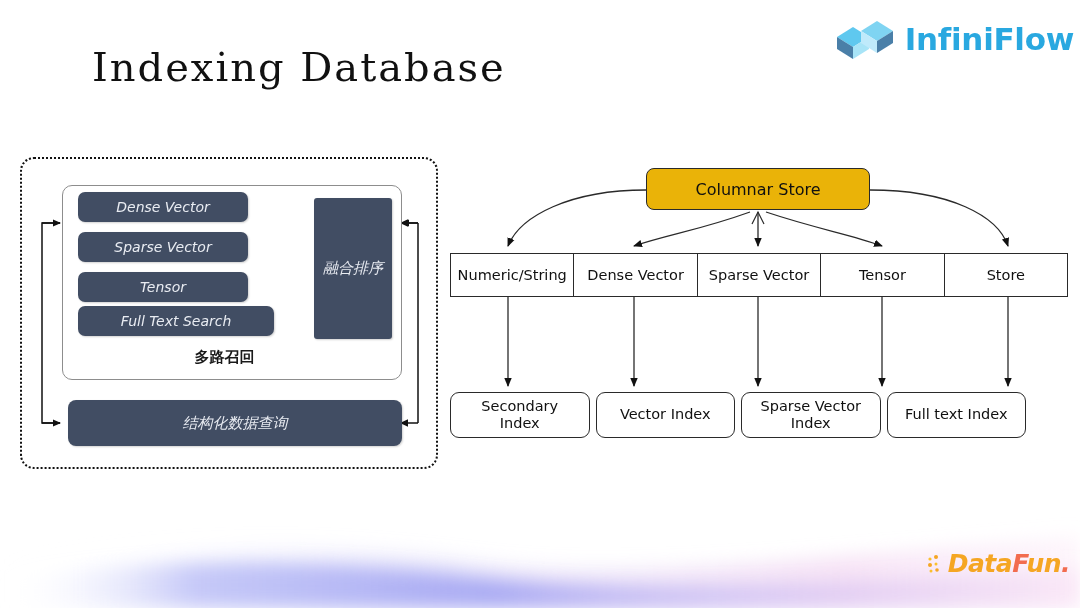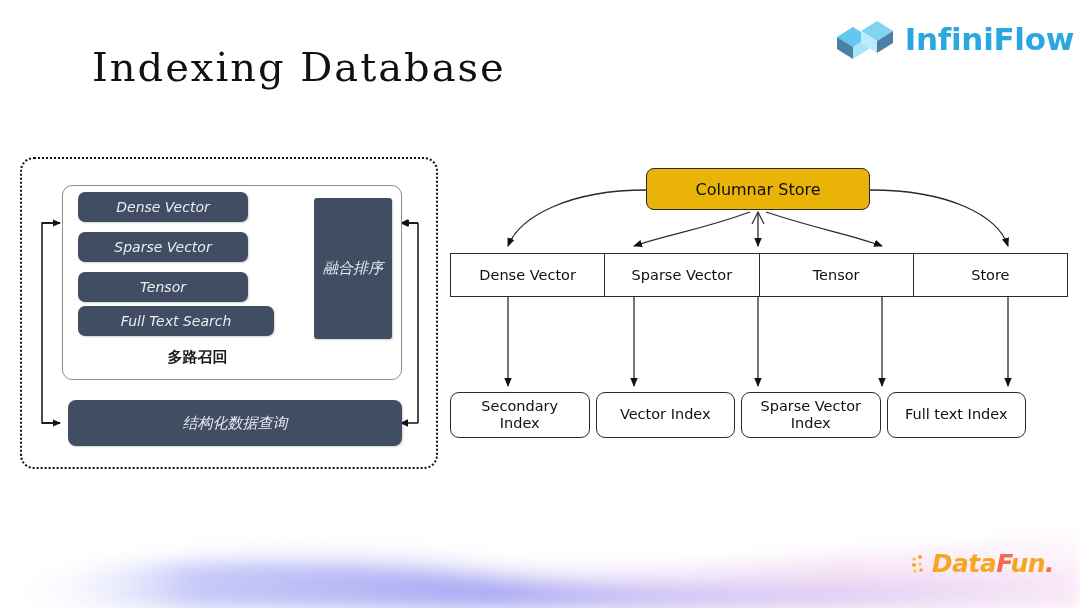--- a/index.html
+++ b/index.html
@@ -48,21 +48,21 @@
     font-family: "DejaVu Sans", "Liberation Sans", sans-serif;
     font-size: 31px;
     font-weight: bold;
     color: #29a8e0;
     letter-spacing: -0.3px;
   }
 
   
   #datafun-logo {
     position: absolute;
-    right: 26px; bottom: 30px;
+    right: 10px; bottom: 30px;
     display: flex;
     align-items: center;
     gap: 3px;
     z-index: 6;
   }
   #datafun-logo .df-text {
     font-family: "DejaVu Sans", "Liberation Sans", sans-serif;
     font-size: 25px;
     font-style: italic;
     font-weight: bold;
@@ -125,21 +125,21 @@
     left: 302px; top: 198px;
     width: 78px; height: 141px;
     border-radius: 3px;
     flex-direction: row;
     line-height: 1.35;
     font-size: 15px;
     margin-left: 12px;
   }
   #multiway-recall-label {
     position: absolute;
-    left: 45px; top: 348px;
+    left: 72px; top: 348px;
     width: 305px;
     text-align: center;
     font-family: "DejaVu Sans", "Liberation Sans", sans-serif;
     font-size: 15px;
     font-weight: bold;
     color: #1a1a1a;
   }
   #structured-query-bar {
     left: 68px; top: 400px;
     width: 334px; height: 46px;
@@ -342,20 +342,21 @@
     <path d="M400,223 L408,219.2 L408,226.8 Z"></path>
     <path d="M400,423 L408,419.2 L408,426.8 Z"></path>
   </g>
 </svg>
 
 <div class="diagram" id="right-diagram">
 
   <div id="columnar-store-box">Columnar Store</div>
 
   <div id="type-row">
+    <div class="type-cell">Numeric/String</div>
     <div class="type-cell">Dense Vector</div>
     <div class="type-cell">Sparse Vector</div>
     <div class="type-cell">Tensor</div>
     <div class="type-cell">Store</div>
   </div>
 
   <div id="index-row">
     <div class="index-box">
       <span>
         <span>Secondary</span><br>

